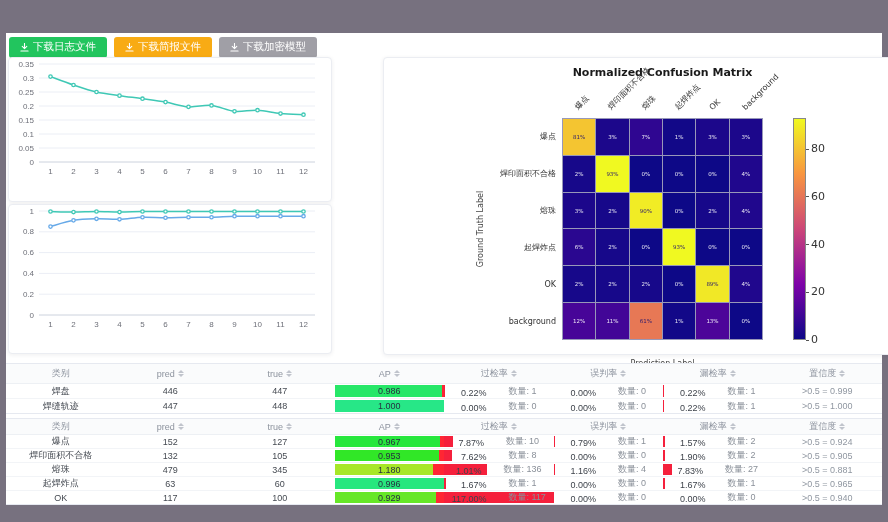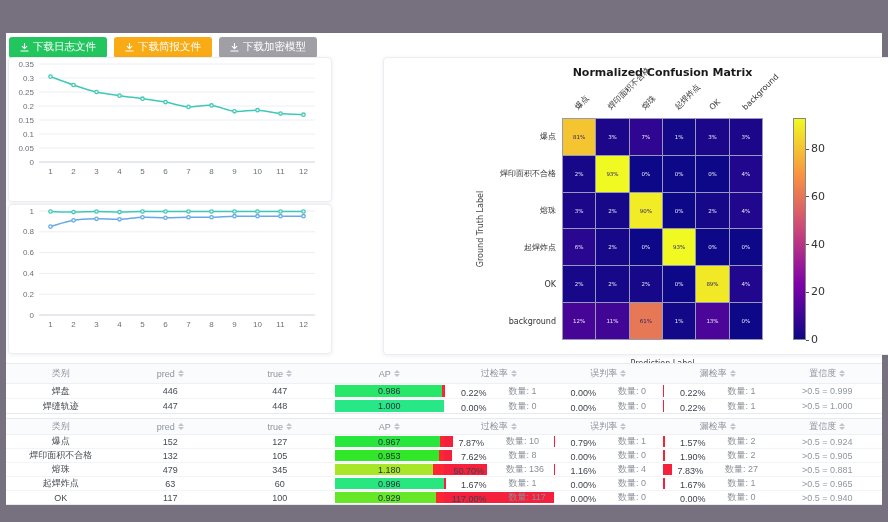--- a/index.html
+++ b/index.html
@@ -536,21 +536,21 @@
                 <td>479</td>
                 <td>345</td>
                 <td>
                   <div class="ap-bar" style="width: 90%; background: rgb(167, 231, 39);"></div>
                   <div class="ap-rest" style="width: 10%;"></div>
                   <div class="ap-text">1.180</div>
                 </td>
                 <td>
                   <div class="rate-bar" style="width: 39.42%;"></div>
                   <div class="rate-inner">
-                    <span class="pct">50.70%</span>
+                    <span class="pct">1.01%</span>
                     <span class="cnt">数量: 136</span>
                   </div>
                 </td>
                 <td>
                   <div class="rate-bar" style="width: 1.16%;"></div>
                   <div class="rate-inner">
                     <span class="pct">1.16%</span>
                     <span class="cnt">数量: 4</span>
                   </div>
                 </td>

